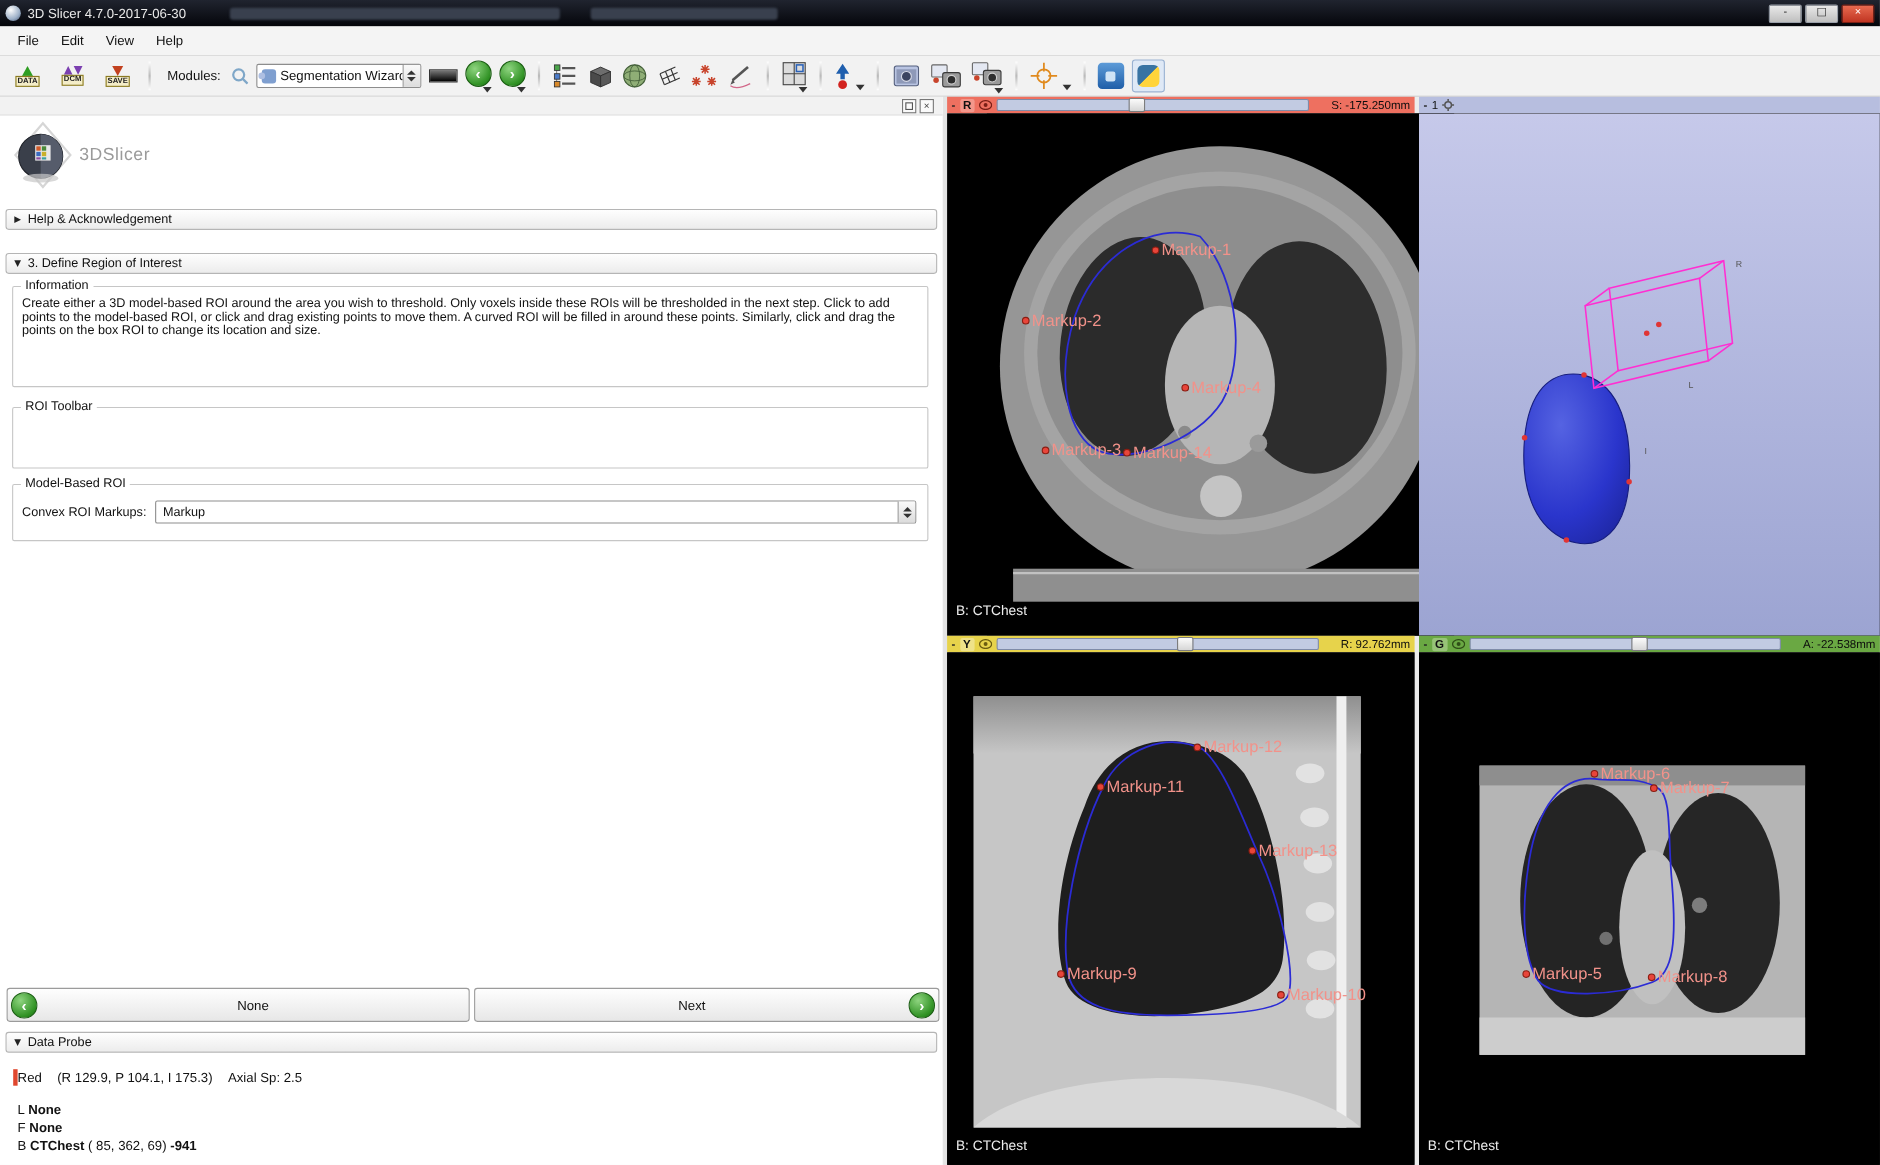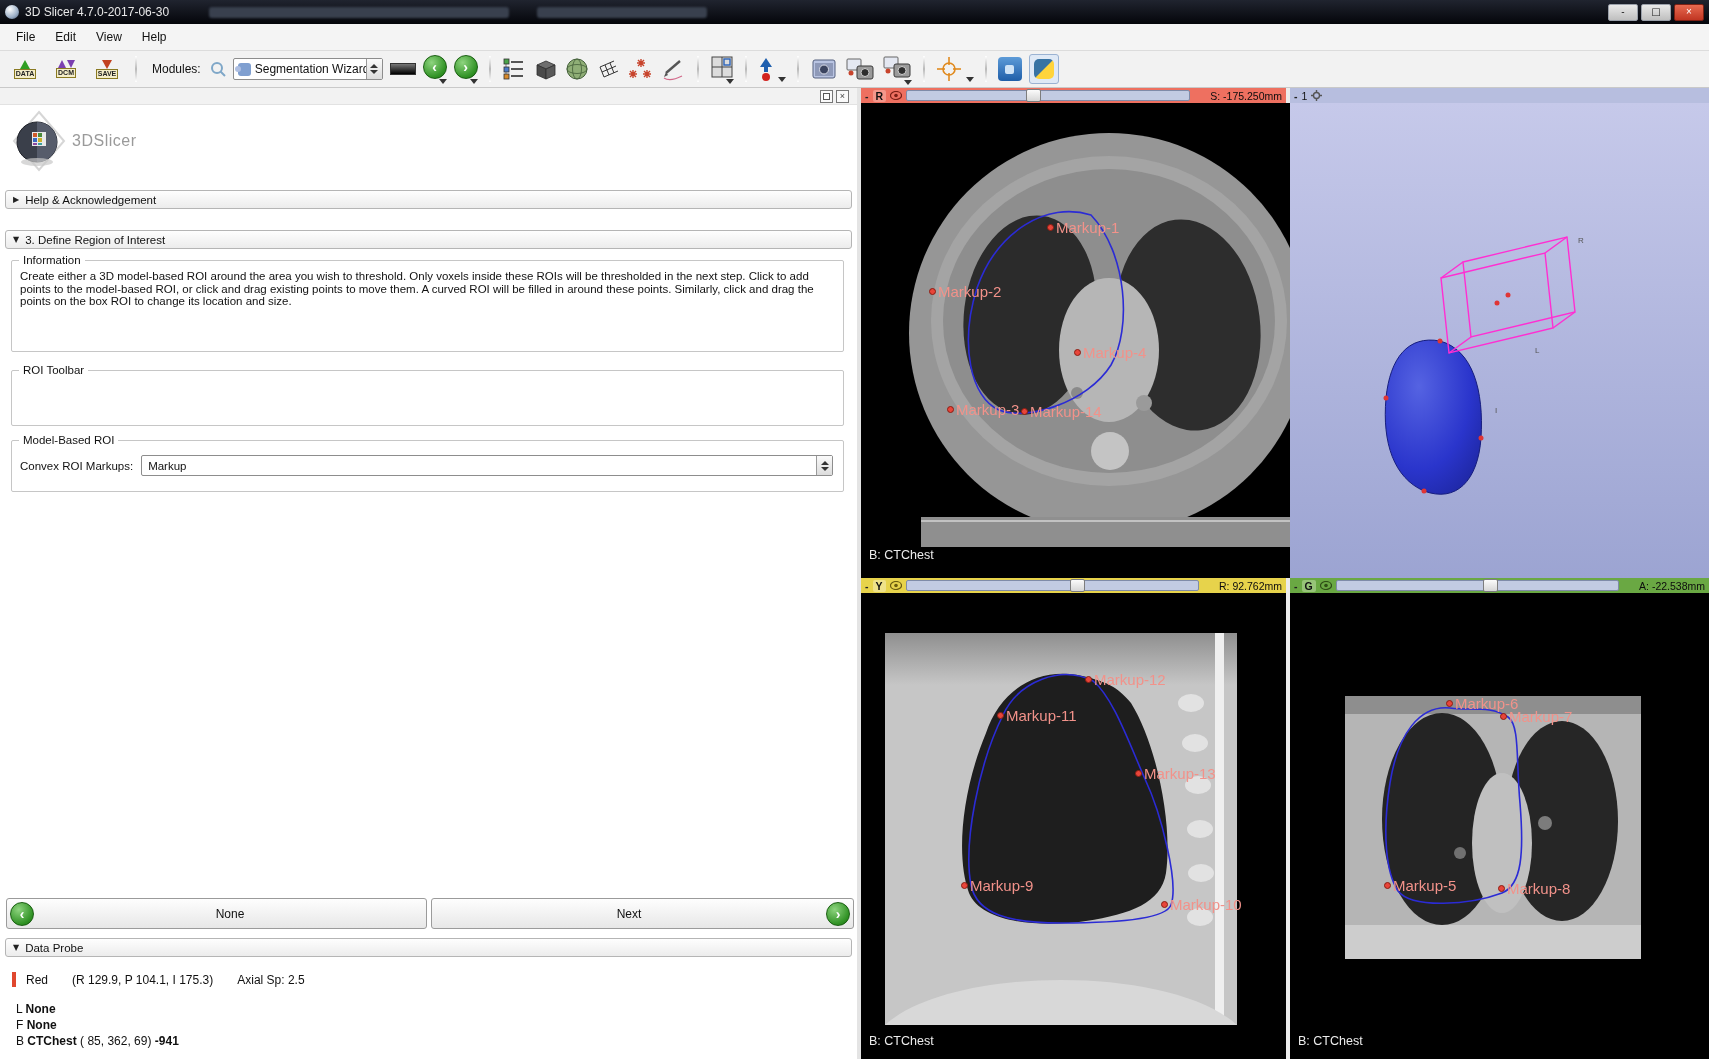--- a/index.html
+++ b/index.html
@@ -85,21 +85,21 @@
   .marker-btn .head{width:0;height:0;border-left:5px solid transparent;border-right:5px solid transparent;border-bottom:8px solid #1f5fae;}
   .marker-btn .dot{width:7px;height:7px;border-radius:50%;background:#d2231f;margin-top:1px;}
 
   .combo-wide{display:flex;align-items:center;height:21px;border:1px solid #8d8d8d;border-radius:2px;background:#fff;
     flex:1;margin-right:10px;box-sizing:border-box;padding-left:6px;font-size:11.5px;}
 
   .navbtn{position:absolute;height:31px;border:1px solid #9b9b9b;border-radius:3px;
     background:linear-gradient(#fefefe,#e7e7e7);display:flex;align-items:center;font-size:12px;box-sizing:border-box;}
   .navbtn .cap{flex:1;text-align:center;}
 
-  .probe-row{position:absolute;left:12px;display:flex;align-items:center;gap:10px;font-size:12px;}
+  .probe-row{position:absolute;left:12px;display:flex;align-items:center;font-size:12px;}
   .probe-colorbar{width:4px;height:15px;background:#e0472e;}
   .probe-layer{position:absolute;left:16px;font-size:12px;}
   .probe-layer b{font-weight:bold;}
 
   
   .views{position:relative;width:848px;height:971px;background:#ececec;}
   .vbar{position:absolute;height:15px;display:flex;align-items:center;font-size:10.5px;gap:4px;padding:0 4px;box-sizing:border-box;}
   .vbar .minus{font-weight:bold;color:#222;line-height:10px;}
   .vbar .letter{font-weight:bold;padding:0 3px;border-radius:2px;}
   .slider{flex:1;height:9px;border:1px solid #7f8ba8;background:#c2cbe2;position:relative;border-radius:2px;}

